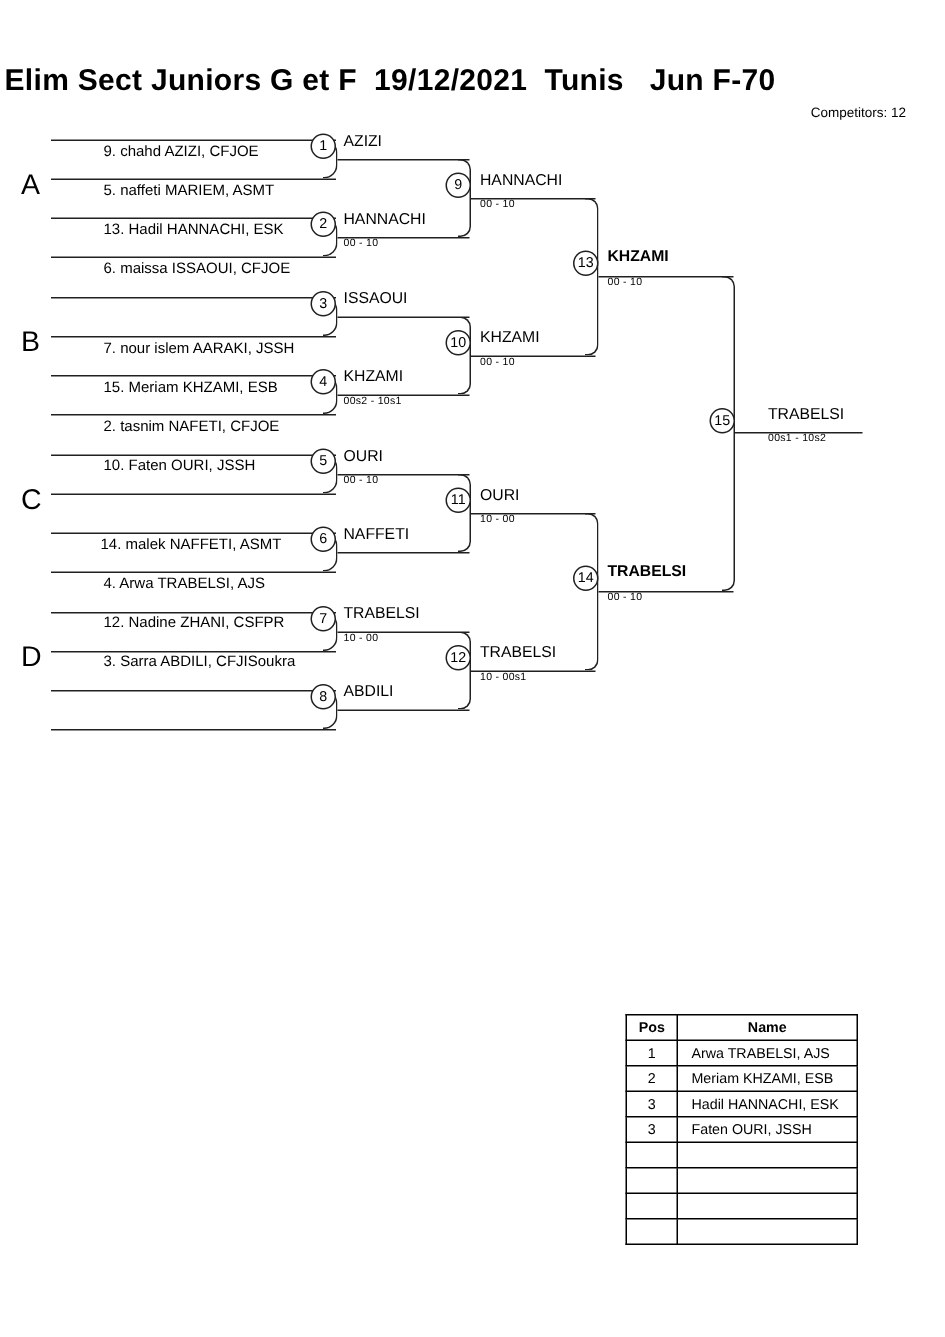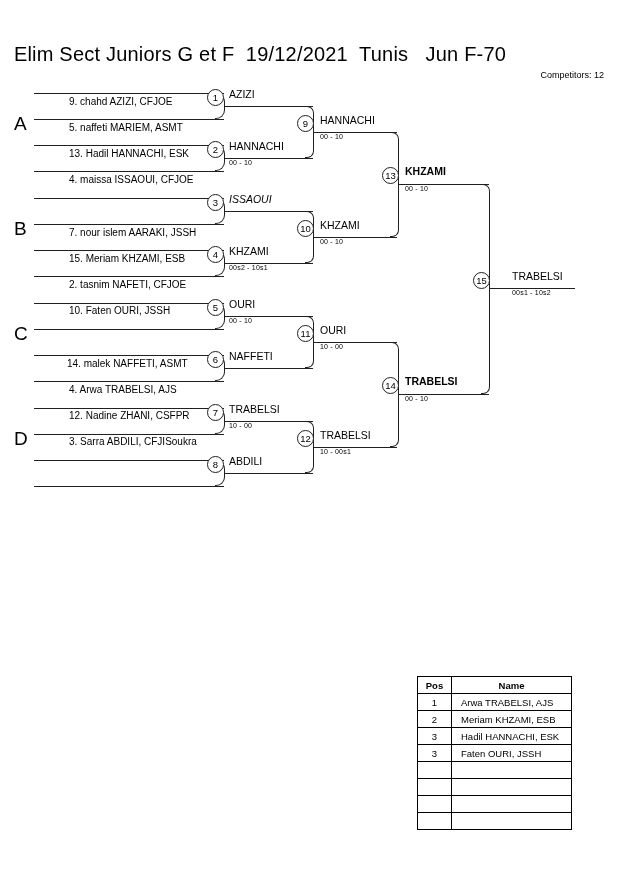--- a/index.html
+++ b/index.html
@@ -15,21 +15,21 @@
     overflow: hidden;
   }
   #sheet { position: absolute; inset: 0; }
 
   
   .title {
     position: absolute;
     left: 0; top: 43px; width: 520px;
     text-align: center;
     font-size: 20px;
-    font-weight: normal;
+    font-weight: bold;
     letter-spacing: 0.2px;
     white-space: pre;
   }
   .competitors {
     position: absolute;
     right: 26px; top: 70px;
     font-size: 9px;
   }
 
   
@@ -203,37 +203,37 @@
   <div class="circle" style="left:297px; top:430px;">12</div>
 
   <div class="circle" style="left:382px; top:167px;">13</div>
   <div class="circle" style="left:382px; top:377px;">14</div>
 
   <div class="circle" style="left:473px; top:272px;">15</div>
 
   <div class="entrant" style="left:38px; top:96px;">9. chahd AZIZI, CFJOE</div>
   <div class="entrant" style="left:38px; top:122px;">5. naffeti MARIEM, ASMT</div>
   <div class="entrant" style="left:38px; top:148px;">13. Hadil HANNACHI, ESK</div>
-  <div class="entrant" style="left:38px; top:174px;">4. maissa ISSAOUI, CFJOE</div>
+  <div class="entrant" style="left:38px; top:174px;">6. maissa ISSAOUI, CFJOE</div>
   <div class="entrant" style="left:38px; top:227px;">7. nour islem AARAKI, JSSH</div>
   <div class="entrant" style="left:38px; top:253px;">15. Meriam KHZAMI, ESB</div>
   <div class="entrant" style="left:38px; top:279px;">2. tasnim NAFETI, CFJOE</div>
   <div class="entrant" style="left:38px; top:305px;">10. Faten OURI, JSSH</div>
   <div class="entrant" style="left:36px; top:358px;">14. malek NAFFETI, ASMT</div>
   <div class="entrant" style="left:38px; top:384px;">4. Arwa TRABELSI, AJS</div>
   <div class="entrant" style="left:38px; top:410px;">12. Nadine ZHANI, CSFPR</div>
   <div class="entrant" style="left:38px; top:436px;">3. Sarra ABDILI, CFJISoukra</div>
 
   <div class="winner" style="left:229px; top:88px;">AZIZI</div>
   <div class="score" style="left:229px; top:107px;"></div>
 
   <div class="winner" style="left:229px; top:140px;">HANNACHI</div>
   <div class="score" style="left:229px; top:159px;">00 - 10</div>
 
-  <div class="winner" style="left:229px; top:193px;font-style:italic;">ISSAOUI</div>
+  <div class="winner" style="left:229px; top:193px;">ISSAOUI</div>
   <div class="score" style="left:229px; top:212px;"></div>
 
   <div class="winner" style="left:229px; top:245px;">KHZAMI</div>
   <div class="score" style="left:229px; top:264px;">00s2 - 10s1</div>
 
   <div class="winner" style="left:229px; top:298px;">OURI</div>
   <div class="score" style="left:229px; top:317px;">00 - 10</div>
 
   <div class="winner" style="left:229px; top:350px;">NAFFETI</div>
   <div class="score" style="left:229px; top:369px;"></div>

